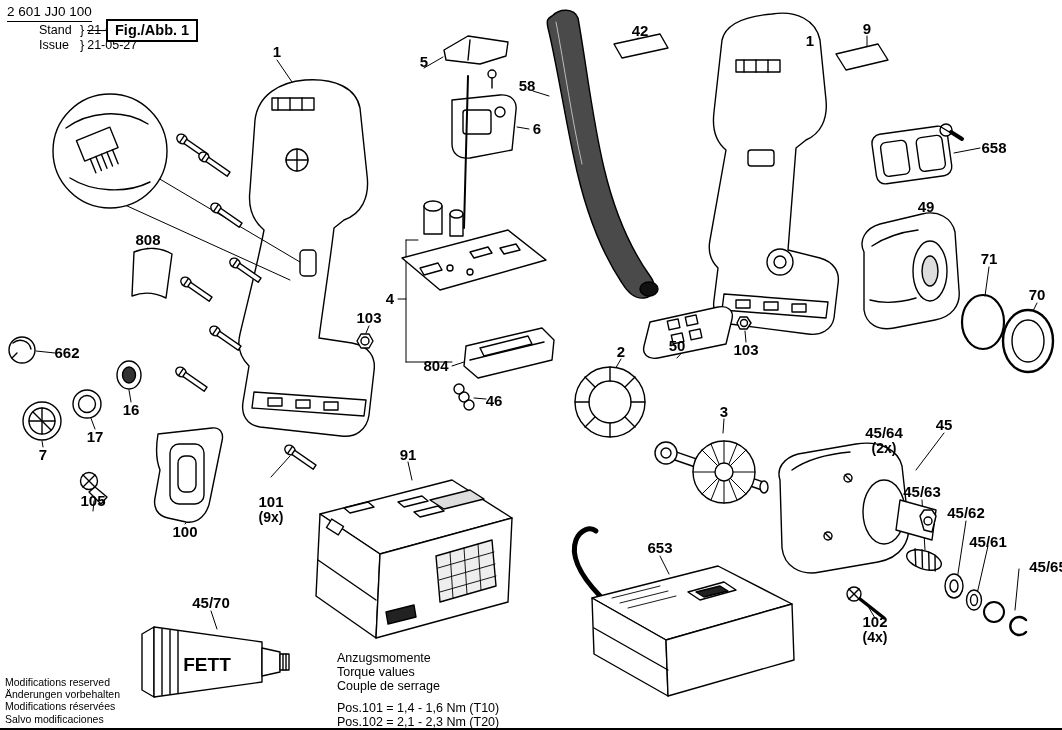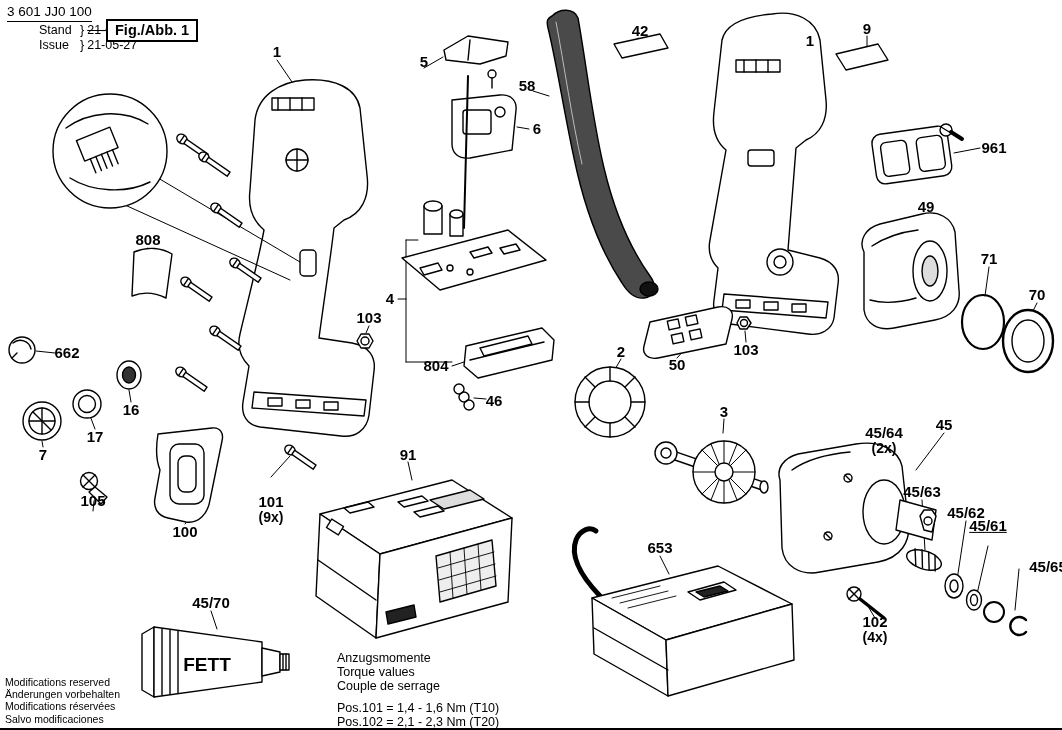--- a/index.html
+++ b/index.html
@@ -428,21 +428,21 @@
       <line x1="178" y1="631" x2="178" y2="693"></line>
       <polygon points="262,648 280,652 280,672 262,676"></polygon>
       <rect x="280" y="654" width="9" height="16"></rect>
       <line x1="283" y1="654" x2="283" y2="670"></line>
       <line x1="286" y1="654" x2="286" y2="670"></line>
       <text x="207" y="671" text-anchor="middle" font-size="19" font-weight="bold" font-family="Liberation Sans, sans-serif" fill="#000" stroke="none">FETT</text>
     </g>
   </svg>
 
   <div class="header-block">
-    <div class="doc-number">3 601 JJ0 100</div>
+    <div class="doc-number">2 601 JJ0 100</div>
     <div class="si-row">
       <span class="si-label">Stand</span>
       <span>}</span>
       <span class="strike">21-05-20</span>
     </div>
     <div class="si-row">
       <span class="si-label">Issue</span>
       <span>}</span>
       <span>21-05-27</span>
     </div>
@@ -462,21 +462,21 @@
       <div class="part-label" style="left: 640px; top: 31px;">
         <div>42</div>
       </div>
       <div class="part-label" style="left: 810px; top: 41px;">
         <div>1</div>
       </div>
       <div class="part-label" style="left: 867px; top: 29px;">
         <div>9</div>
       </div>
       <div class="part-label" style="left: 994px; top: 148px;">
-        <div>961</div>
+        <div>658</div>
       </div>
       <div class="part-label" style="left: 926px; top: 207px;">
         <div>49</div>
       </div>
       <div class="part-label" style="left: 989px; top: 259px;">
         <div>71</div>
       </div>
       <div class="part-label" style="left: 1037px; top: 295px;">
         <div>70</div>
       </div>
@@ -494,21 +494,21 @@
       </div>
       <div class="part-label" style="left: 436px; top: 366px;">
         <div>804</div>
       </div>
       <div class="part-label" style="left: 494px; top: 401px;">
         <div>46</div>
       </div>
       <div class="part-label" style="left: 621px; top: 352px;">
         <div>2</div>
       </div>
-      <div class="part-label" style="left: 677px; top: 365px;">
+      <div class="part-label" style="left: 677px; top: 346px;">
         <div>50</div>
       </div>
       <div class="part-label" style="left: 746px; top: 350px;">
         <div>103</div>
       </div>
       <div class="part-label" style="left: 724px; top: 412px;">
         <div>3</div>
       </div>
       <div class="part-label" style="left: 67px; top: 353px;">
         <div>662</div>
@@ -541,21 +541,21 @@
       </div>
       <div class="part-label" style="left: 944px; top: 425px;">
         <div>45</div>
       </div>
       <div class="part-label" style="left: 922px; top: 492px;">
         <div>45/63</div>
       </div>
       <div class="part-label" style="left: 966px; top: 513px;">
         <div>45/62</div>
       </div>
-      <div class="part-label" style="left: 988px; top: 526px; text-decoration: underline;">
+      <div class="part-label" style="left: 988px; top: 542px;">
         <div>45/61</div>
       </div>
       <div class="part-label" style="left: 1048px; top: 561px; margin-top: 6px;">
         <div>45/65</div>
       </div>
       <div class="part-label" style="left: 875px; top: 630px;">
         <div>102</div>
         <div class="sub">(4x)</div>
       </div>
       <div class="part-label" style="left: 660px; top: 548px;">

